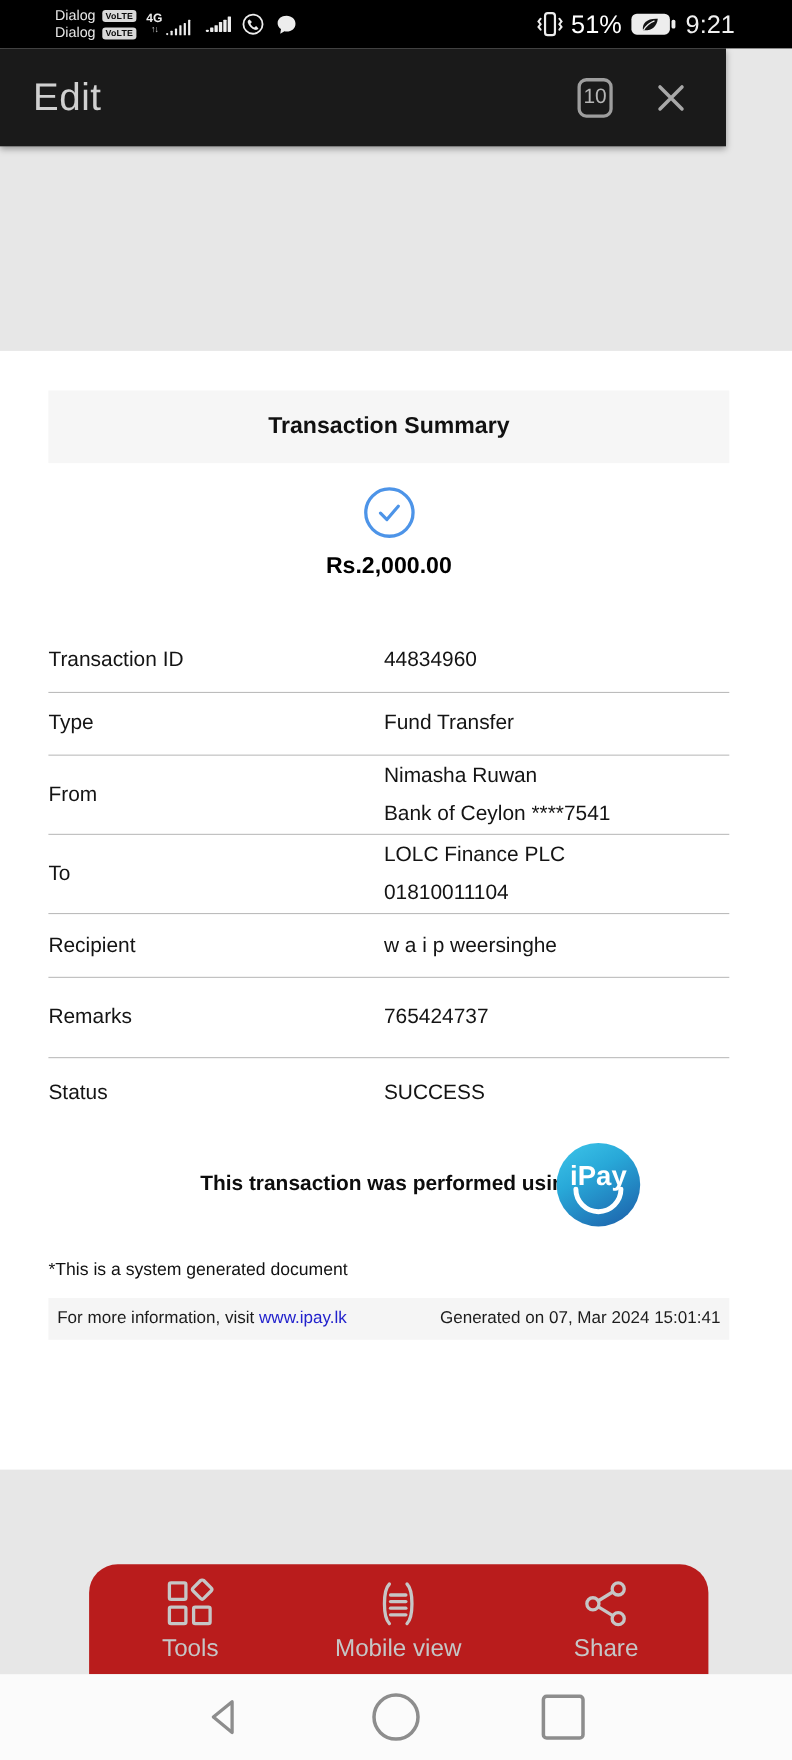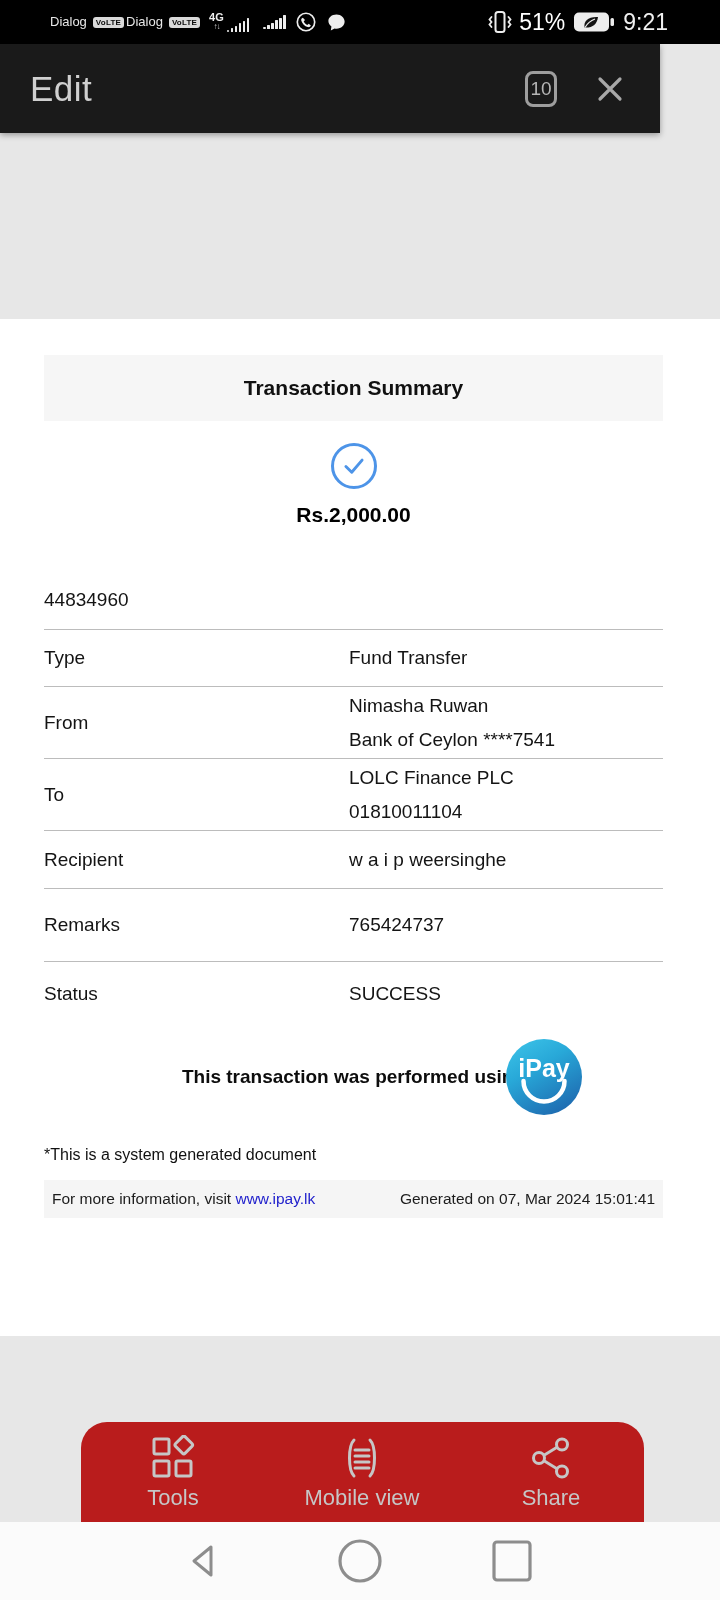--- a/index.html
+++ b/index.html
@@ -2,21 +2,21 @@
 <html><head>
 <meta charset="utf-8">
 <style>
   html,body{margin:0;padding:0;background:#000;}
   *{box-sizing:border-box;font-family:"Liberation Sans",sans-serif;}
   #screen{position:relative;width:720px;height:1600px;overflow:hidden;background:#e7e7e7;}
 
   
   .status-bar{position:absolute;top:0;left:0;width:720px;height:44px;background:#000;
     display:flex;align-items:center;padding:0 52px 0 50px;color:#ededed;}
-  .carrier-block{display:flex;flex-direction:row;gap:2px;}
+  .carrier-block{display:flex;flex-direction:column;gap:2px;}
   .carrier-row{display:flex;align-items:center;gap:6px;font-size:13px;line-height:14px;color:#e8e8e8;}
   .volte-badge{background:#d9d9d9;color:#0a0a0a;font-size:8px;font-weight:bold;
     padding:1px 3px;border-radius:3px;letter-spacing:.2px;line-height:9px;}
   .net-cluster{display:flex;align-items:flex-end;margin-left:9px;gap:3px;text-align:right;}
   .fourg{display:flex;flex-direction:column;align-items:center;line-height:10px;}
   .fourg .g{font-size:11px;font-weight:bold;}
   .fourg .arr{font-size:8px;letter-spacing:-1px;color:#cfcfcf;}
   .bars{display:flex;align-items:flex-end;gap:1.5px;}
   .bars i{display:block;width:2.5px;background:#ededed;border-radius:.5px;}
   .bars .dot{width:2.5px;height:2.5px;border-radius:50%;}
@@ -165,20 +165,21 @@
       <div class="check">
         <svg width="36" height="36" viewBox="0 0 40 40">
           <path d="M11 20.5l6.5 6.5L29 13.5" fill="none" stroke="#4d94e8" stroke-width="3.2" stroke-linecap="round" stroke-linejoin="round"></path>
         </svg>
       </div>
 
       <div class="amount">Rs.2,000.00</div>
 
       <div class="tbl">
         <div class="row" style="height:59px;">
+          <div class="cell-label">Transaction ID</div>
           <div class="cell-value">
               <div>44834960</div>
             </div>
         </div>
         <div class="row" style="height:57px;">
           <div class="cell-label">Type</div>
           <div class="cell-value">
               <div>Fund Transfer</div>
             </div>
         </div>

